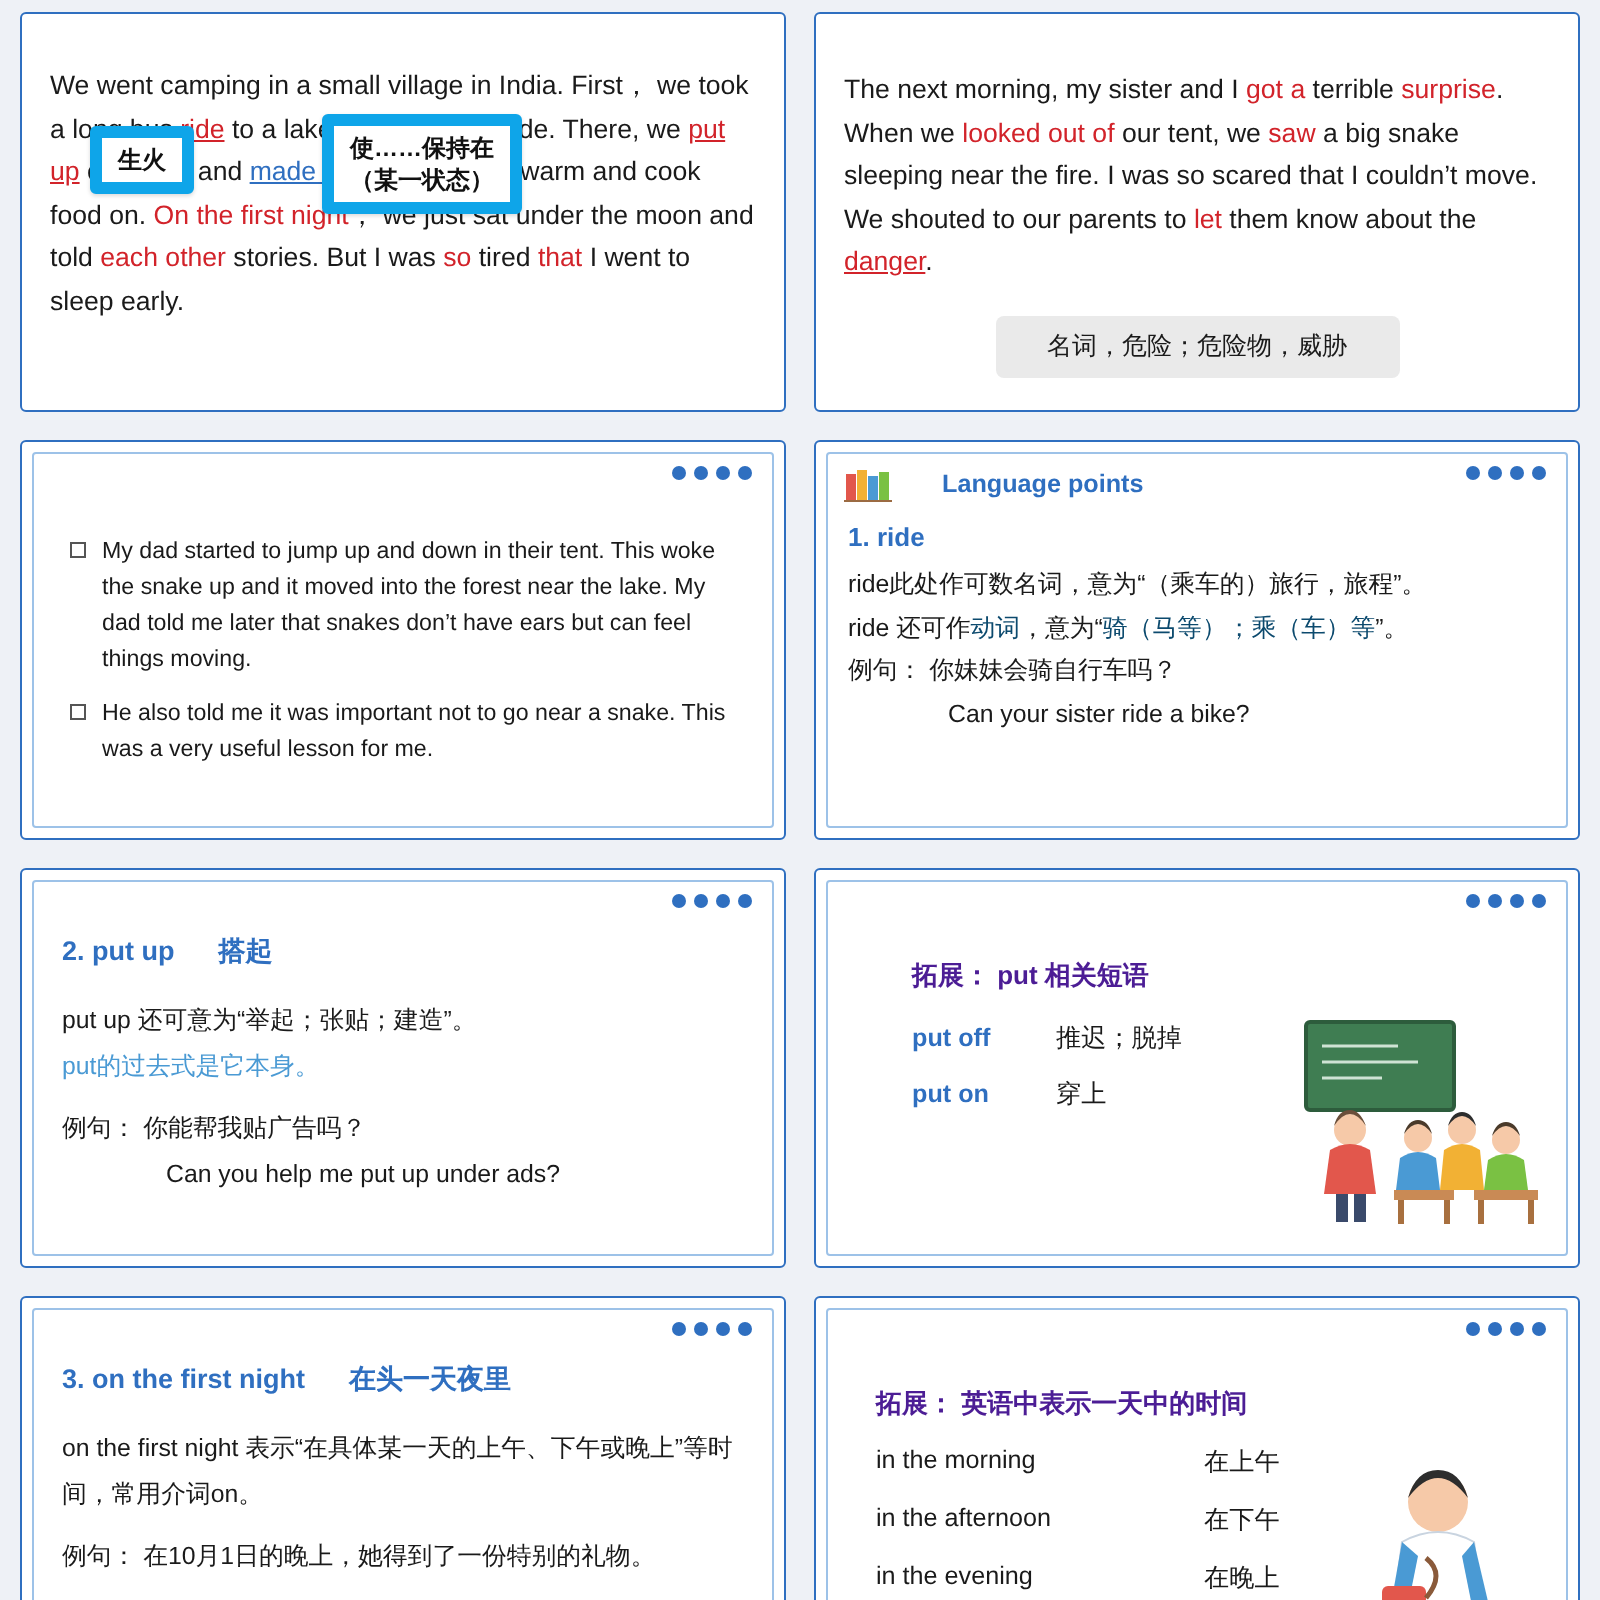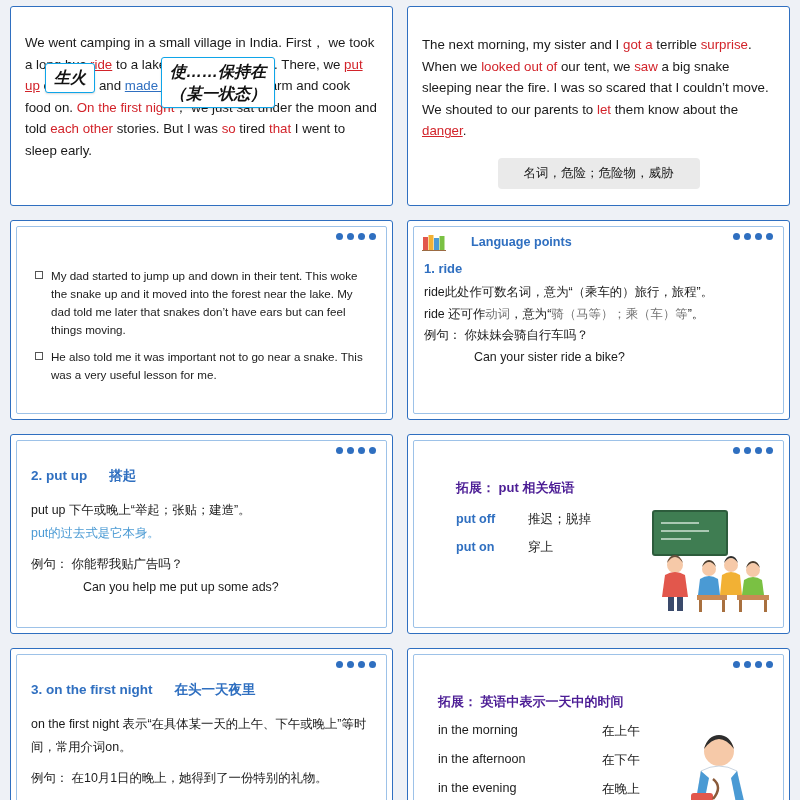--- a/index.html
+++ b/index.html
@@ -58,35 +58,34 @@
     font-size: 13.3px;
     line-height: 1.62;
     color: #1a1a1a;
     position: relative;
     z-index: 2;
     padding-top: 2px;
   }
   .red { color: #d2232a; }
   .blue-u { color: #2f6fc0; text-decoration: underline; }
   .red-u { color: #d2232a; text-decoration: underline; }
-  .blue { color: #737373; }
+  .blue { color: #0c4a6e; }
   .popbox {
     position: absolute;
     background: #ffffff;
-    border: 1px solid #0ea5e9;
+    border: 6px solid #0ea5e9;
     border-radius: 3px;
-    font-size: 16px;
+    font-size: 12px;
     color: #111;
     text-align: center;
     line-height: 1.35;
     padding: 3px 8px;
     z-index: 6;
     box-shadow: 0 1px 2px rgba(0,0,0,.15);
     font-weight: bold;
-    font-style: italic;
   }
   .pop-a { left: 34px; top: 56px; }
   .pop-b { left: 150px; top: 50px; font-weight: bold; }
   
   .story2 {
     font-size: 13.3px;
     line-height: 1.62;
     color: #1a1a1a;
     position: relative;
     z-index: 2;
@@ -309,25 +308,25 @@
     <div class="dots">
         <i></i>
         <i></i>
         <i></i>
         <i></i>
       </div>
     <div class="s-title">
       <span>2. put up</span><span class="gap"></span><span>搭起</span>
     </div>
     <div class="s-body">
-      <div>put up 下午或晚上“举起；张贴；建造”。</div>
+      <div>put up 还可意为“举起；张贴；建造”。</div>
       <div class="cyan">put的过去式是它本身。</div>
       <div style="height:8px"></div>
       <div>例句： 你能帮我贴广告吗？</div>
-      <div style="margin-left:52px">Can you help me put up some ads?</div>
+      <div style="margin-left:52px">Can you help me put up under ads?</div>
     </div>
   </div>
 
   <div class="slide inner-frame">
     <div class="dots">
         <i></i>
         <i></i>
         <i></i>
         <i></i>
       </div>

